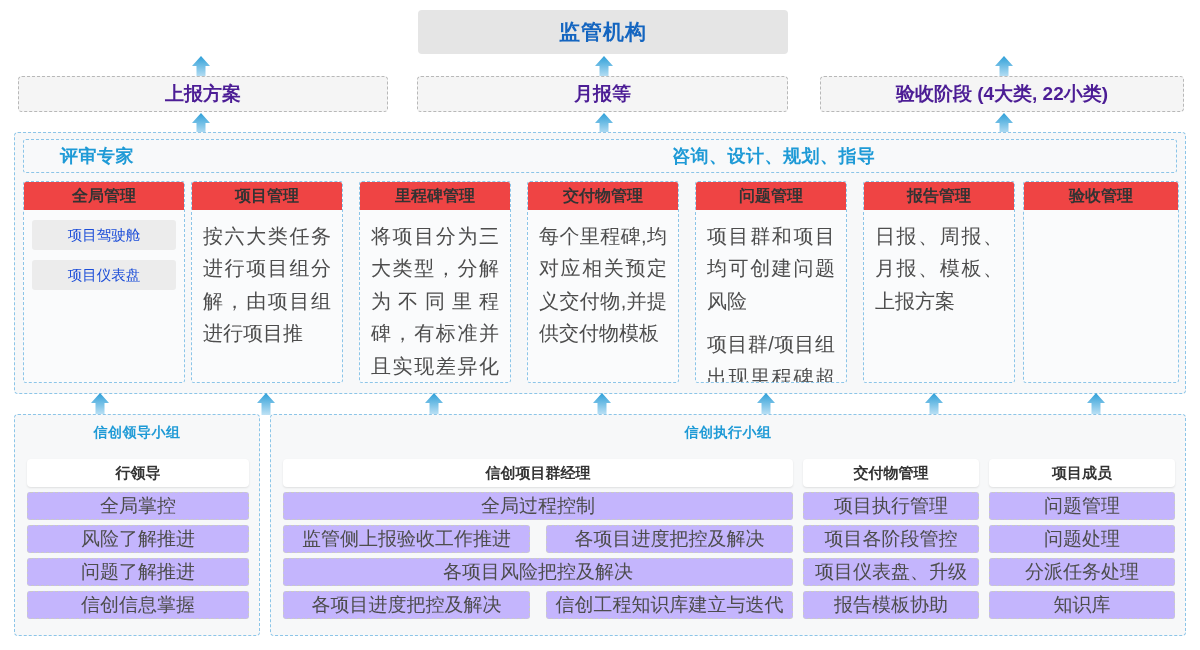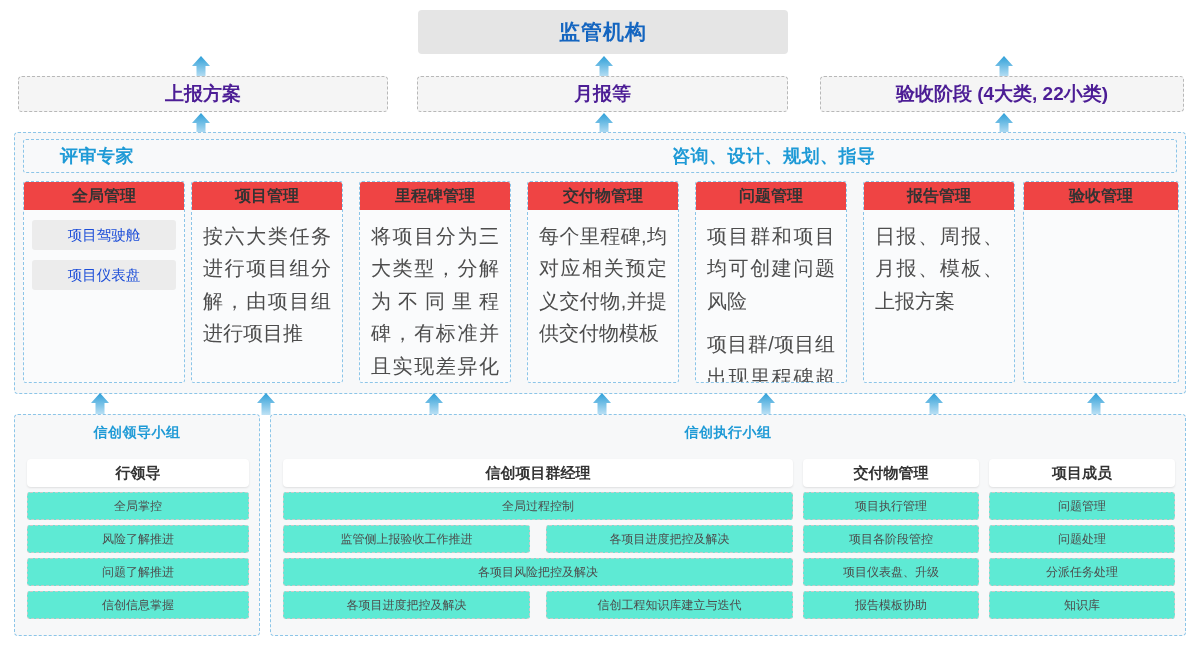--- a/index.html
+++ b/index.html
@@ -131,25 +131,25 @@
     height: 28px;
     background: #ffffff;
     border-radius: 4px;
     box-shadow: 0 1px 2px rgba(0,0,0,0.10);
     display: flex; align-items: center; justify-content: center;
     font-size: 15px; font-weight: bold; color: #333333;
   }
   .task {
     margin-top: 5px;
     height: 28px;
-    background: #5eead4;
+    background: #c4b5fd;
     border: 1px dashed #c9c9c9;
     border-radius: 3px;
     display: flex; align-items: center; justify-content: center;
-    font-size: 12px; color: #4d4d4d;
+    font-size: 19px; color: #4d4d4d;
     white-space: nowrap;
   }
   .task-row { display: flex; gap: 16px; }
   .task-row .task { flex: 1; margin-top: 5px; }
   .full-task { width: 100%; }
 </style>
 </head>
 <body>
 
 <div class="stage">

